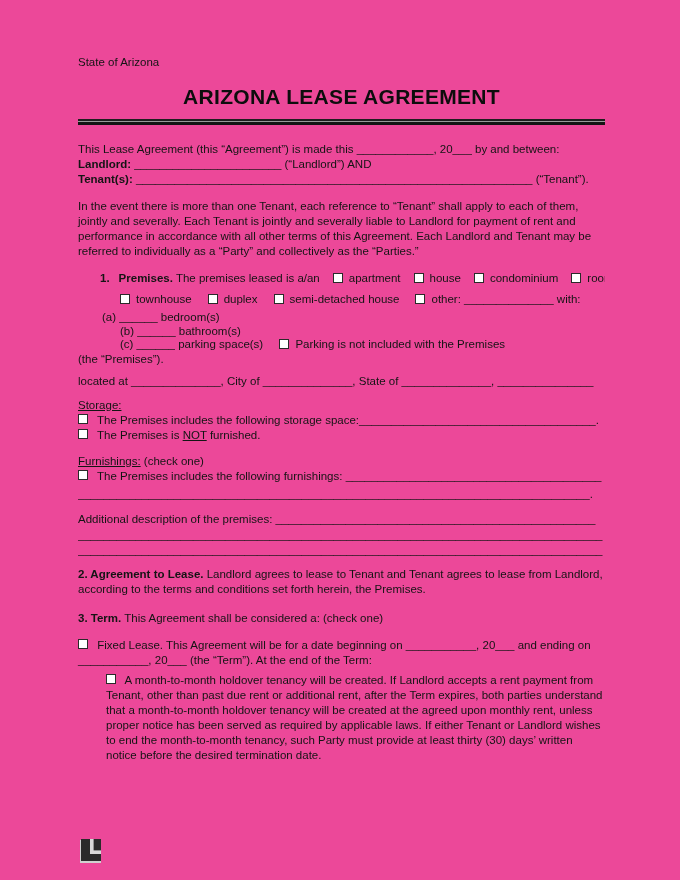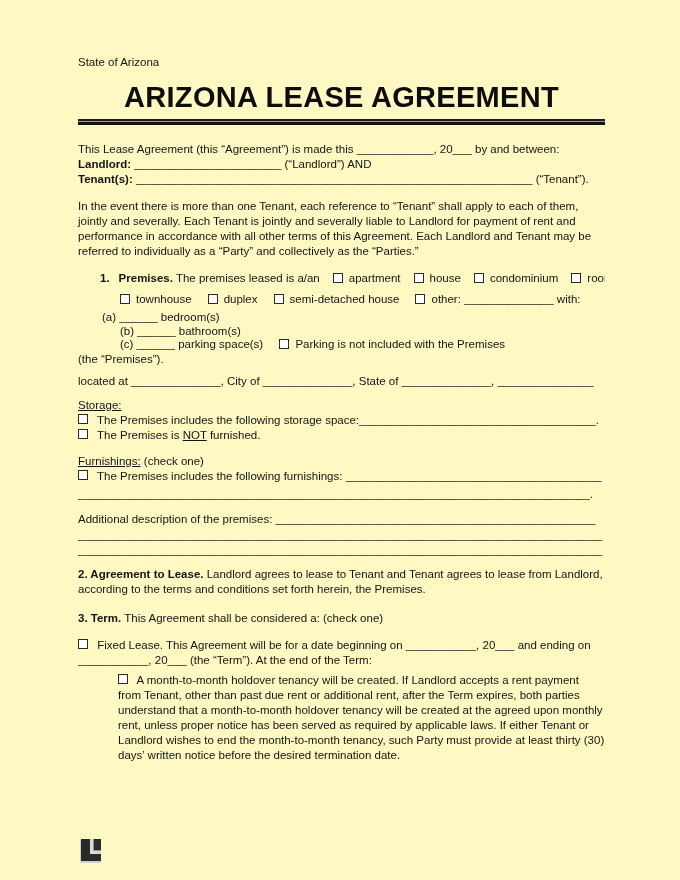--- a/index.html
+++ b/index.html
@@ -5,29 +5,29 @@
   html,body { margin:0; padding:0; background:#ffffff; }
   .page {
     position:relative;
     width:680px; height:880px;
     box-sizing:border-box;
     padding:55px 75px 0 78px;
     font-family:"Liberation Sans", sans-serif;
     font-size:11.5px;
     line-height:15px;
     color:#141414;
-    background:#fef9c3;
+    background:#ec4899;
     overflow:hidden;
   }
   .b { font-weight:bold; }
   .u { text-decoration:underline; }
   .nowrap { white-space:nowrap; overflow:hidden; }
   .title {
     margin:12px 0 0 0;
-    font-size:29px; line-height:30px;
+    font-size:21px; line-height:30px;
     font-weight:bold; text-align:center;
     letter-spacing:0.3px; color:#0d0d0d;
   }
   .title-rule {
     height:6px; margin-top:7px;
     background:linear-gradient(to bottom,#1e1e1e 0 2px,#9a9a9a 2px 3.5px,#141414 3.5px 6px);
   }
   .cbx {
     display:inline-block;
     width:8px; height:8px;
@@ -51,21 +51,21 @@
   .opt2 { margin-right:16px;text-align:center; }
   .mt-located { margin-top:7px; }
   .mt-storage { margin-top:9px; }
   .mt-furn { margin-top:11px; }
   .mt-cont { margin-top:3px; }
   .mt-addl { margin-top:10px; }
   .blankline { line-height:14px; margin-top:1px; }
   .mt-sec2 { margin-top:10px; }
   .mt-sec3 { margin-top:14px; }
   .mt-fixed { margin-top:12px; }
-  .holdover { margin-top:5px; margin-left:40px; }
+  .holdover { margin-top:5px; margin-left:28px; }
   .logo {
     position:absolute;
     left:80px; bottom:17px;
     width:22px; height:25px;
   }
 </style>
 </head>
 <body>
 
 <div class="page">

